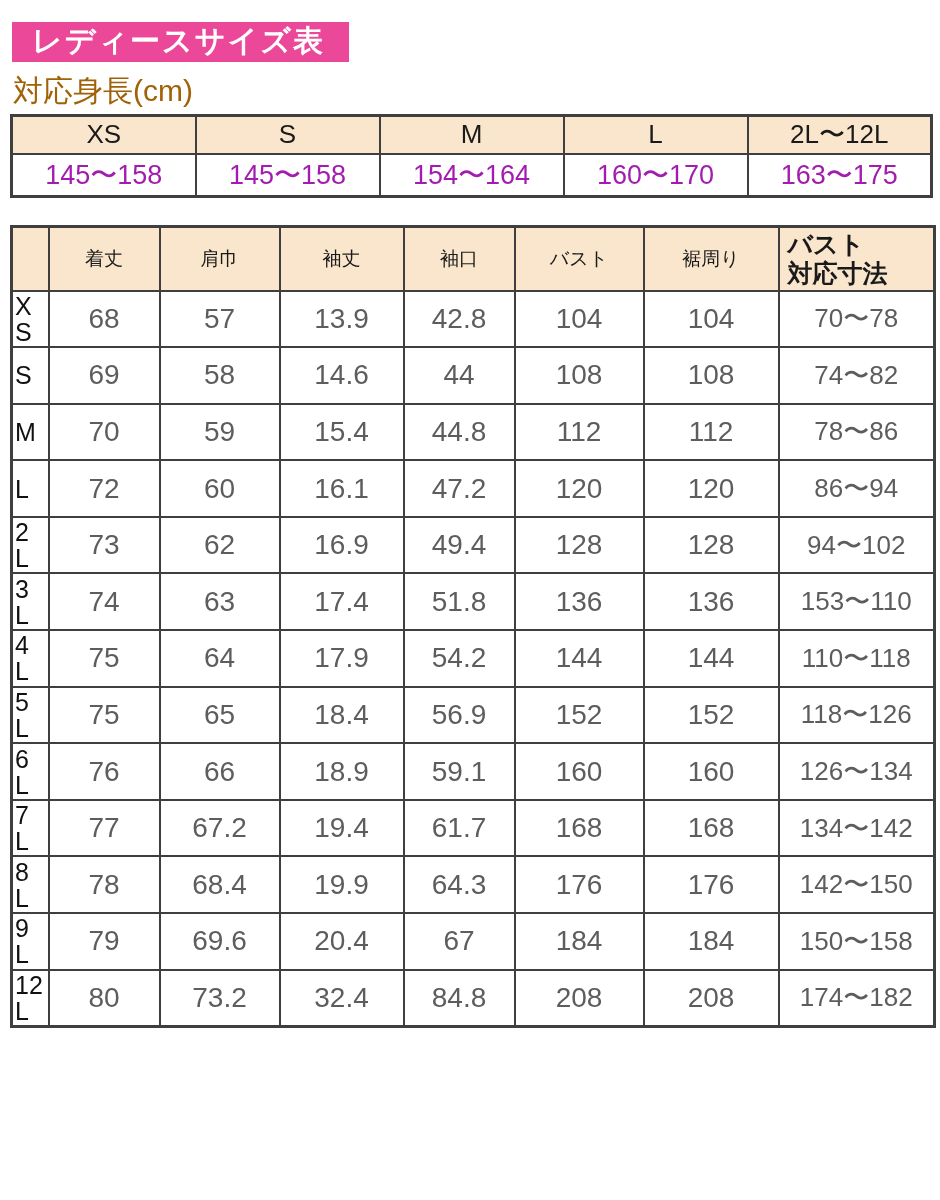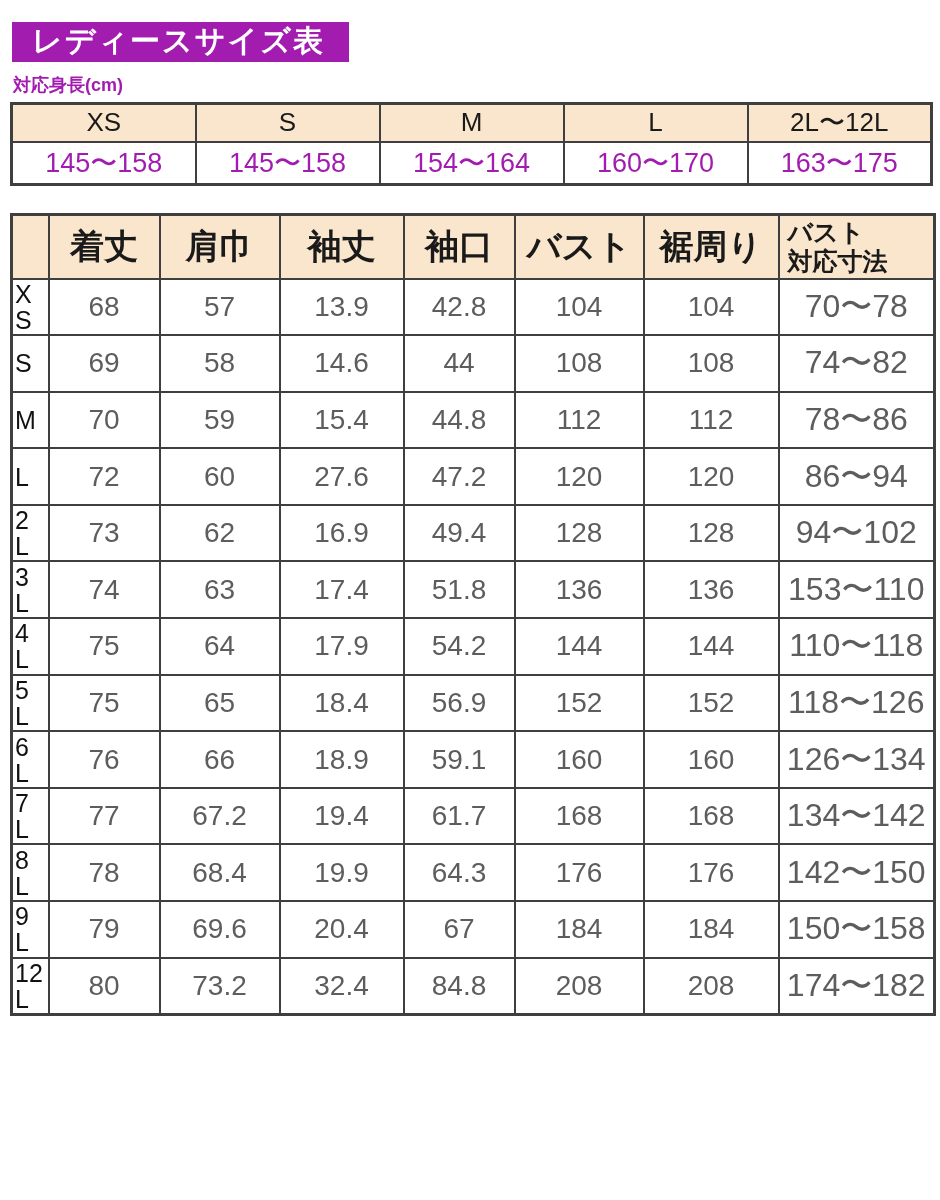--- a/index.html
+++ b/index.html
@@ -10,35 +10,35 @@
     background: #ffffff;
     font-family: "Liberation Sans", sans-serif;
     color: #1a1a1a;
   }
   .page { position: relative; width: 940px; height: 1200px; overflow: hidden; }
 
   
   .title-bar {
     display: inline-block;
     margin: 22px 0 0 12px;
-    background: #a21caf;
+    background: #ec4899;
     color: #ffffff;
     font-size: 30px;
     font-weight: bold;
     letter-spacing: 2px;
     padding: 4px 24px 6px 20px;
     line-height: 1.0;
   }
 
   
   .subtitle {
     margin: 14px 0 8px 13px;
-    font-size: 18px;
-    font-weight: bold;
-    color: #a21caf;
+    font-size: 30px;
+    font-weight: normal;
+    color: #a16207;
     line-height: 1.0;
   }
 
   
   table {
     border-collapse: collapse;
     table-layout: fixed;
     margin-left: 10px;
     padding-left: 31px;
   }
@@ -66,38 +66,38 @@
     font-size: 27px;
     color: #a21caf;
   }
 
   
   .size-table { width: 923px; margin-top: 27px; }
   .size-table thead tr { height: 64px; }
   .size-table tbody tr { height: 56.6px; }
   .size-table thead th {
     background: #fae6cd;
-    font-size: 34px;
-    font-weight: bold;
+    font-size: 19px;
+    font-weight: normal;
     color: #1a1a1a;
   }
   .size-table thead th.multiline {
     font-size: 25px;
     line-height: 1.15;
     text-align: left;
     padding-left: 8px;
     white-space: pre-line;
     font-weight: bold;
   }
   .size-table tbody td {
     background: #ffffff;
     font-size: 28px;
     color: #5d5d5d;
   }
-  .size-table tbody td.range-cell { font-size: 32px; }
+  .size-table tbody td.range-cell { font-size: 26px; }
   .size-table tbody th.row-label {
     background: #ffffff;
     font-weight: normal;
     font-size: 25px;
     line-height: 26px;
     color: #111111;
     white-space: pre-line;
     text-align: left;
     padding-left: 2px;
   }
@@ -192,21 +192,21 @@
           <td>15.4</td>
           <td>44.8</td>
           <td>112</td>
           <td>112</td>
           <td class="range-cell">78〜86</td>
         </tr>
         <tr>
           <th class="row-label">L</th>
           <td>72</td>
           <td>60</td>
-          <td>27.6</td>
+          <td>16.1</td>
           <td>47.2</td>
           <td>120</td>
           <td>120</td>
           <td class="range-cell">86〜94</td>
         </tr>
         <tr>
           <th class="row-label">2
 L</th>
           <td>73</td>
           <td>62</td>

